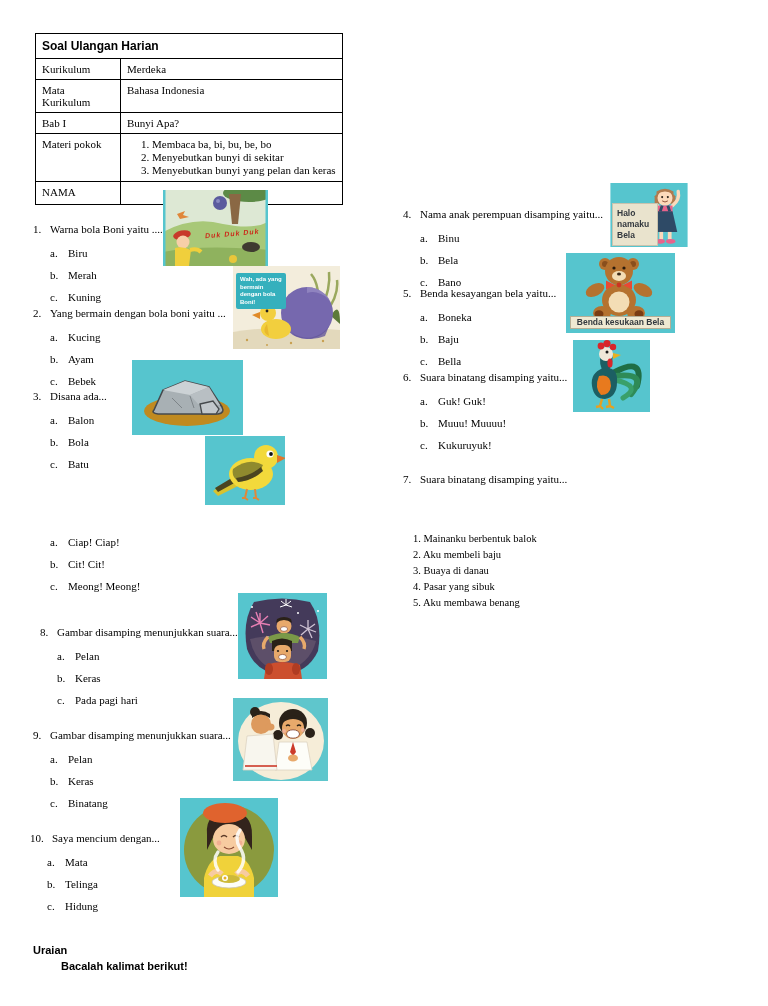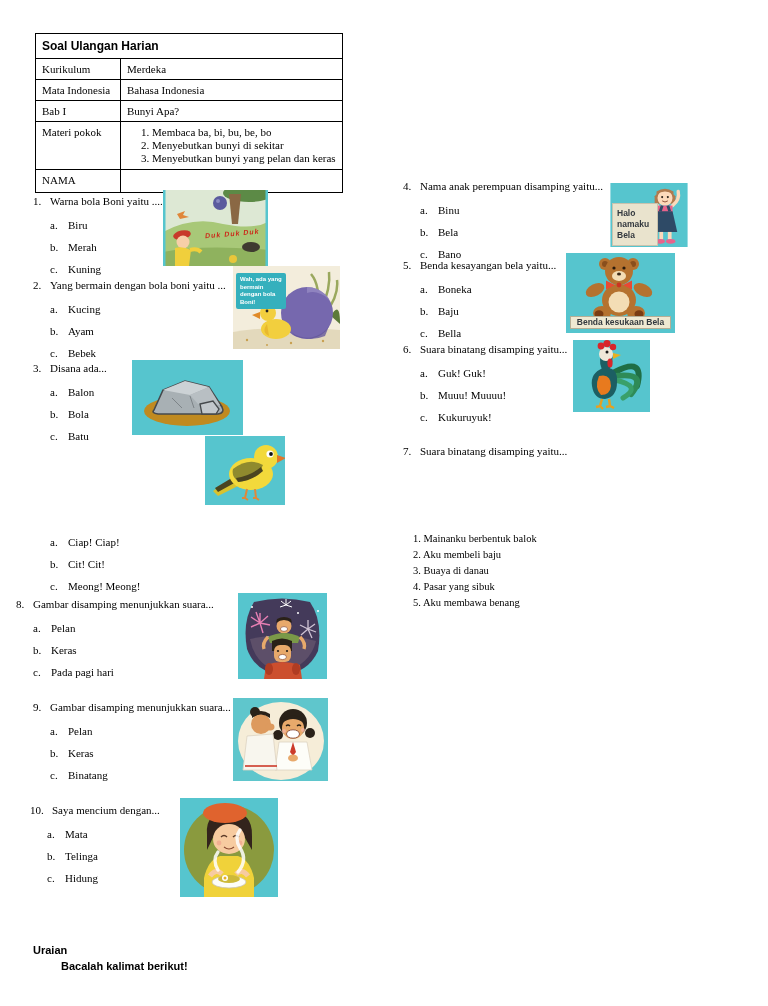--- a/index.html
+++ b/index.html
@@ -11,21 +11,21 @@
                   border-collapse:collapse; font-size:11px; }
   .header-table td { border:1px solid #000; padding:4px 6px; vertical-align:top; }
   .header-table .t-title { font-family:"Liberation Sans", sans-serif; font-weight:bold;
                   font-size:12px; padding:5px 6px; }
   .header-table .t-label { width:72px; }
   .materi-item { padding-left:14px; line-height:13px; }
   .nama-row td { height:14px; }
 
   
   .question { position:absolute; font-size:11px; line-height:12px; white-space:nowrap; }
-  .q-line { margin-bottom:12px; }
+  .q-line { margin-bottom:12px;margin-top:28px; }
   .q-num { display:inline-block; width:17px; }
   .q-num-wide { display:inline-block; width:22px; }
   .opt { margin-bottom:10px; padding-left:17px; }
   .opt-letter { display:inline-block; width:18px; }
 
   
   .img { position:absolute; }
   .img svg { display:block; width:100%; height:100%; }
   .overlay { position:absolute; font-family:"Liberation Sans", sans-serif; }
   .speech-box { background:#35b0bd; color:#fff; font-size:6px; font-weight:bold;
@@ -54,21 +54,21 @@
   <table class="header-table">
     <tbody>
         <tr>
           <td colspan="2" class="t-title">Soal Ulangan Harian</td>
         </tr>
     <tr>
       <td class="t-label">Kurikulum</td>
       <td>Merdeka</td>
     </tr>
     <tr>
-      <td class="t-label">Mata Indonesia</td>
+      <td class="t-label">Mata Kurikulum</td>
       <td>Bahasa Indonesia</td>
     </tr>
     <tr>
       <td class="t-label">Bab I</td>
       <td>Bunyi Apa?</td>
     </tr>
     <tr>
       <td class="t-label">Materi pokok</td>
       <td>
         <div class="materi-item">1. Membaca ba, bi, bu, be, bo</div>
@@ -184,21 +184,21 @@
       </g>
     </svg>
   </div>
 
   <div class="question" style="left:33px;top:536px">
     <div class="opt"><span class="opt-letter">a.</span><span>Ciap! Ciap!</span></div>
     <div class="opt"><span class="opt-letter">b.</span><span>Cit! Cit!</span></div>
     <div class="opt"><span class="opt-letter">c.</span><span>Meong! Meong!</span></div>
   </div>
 
-  <div class="question" style="left:16px;top:598px">
+  <div class="question" style="left:40px;top:598px">
     <div class="q-line"><span class="q-num">8.</span><span>Gambar disamping menunjukkan suara...</span></div>
     <div class="opt"><span class="opt-letter">a.</span><span>Pelan</span></div>
     <div class="opt"><span class="opt-letter">b.</span><span>Keras</span></div>
     <div class="opt"><span class="opt-letter">c.</span><span>Pada pagi hari</span></div>
   </div>
 
   <div class="img" style="left:238px;top:593px;width:89px;height:86px">
     <svg viewBox="0 0 89 86">
       <rect width="89" height="86" fill="#56c5ce"></rect>
       <path d="M16,9 Q44,2 72,9 Q85,28 80,58 Q70,80 44,82 Q18,80 9,56 Q4,28 16,9 Z" fill="#443a5a"></path>

